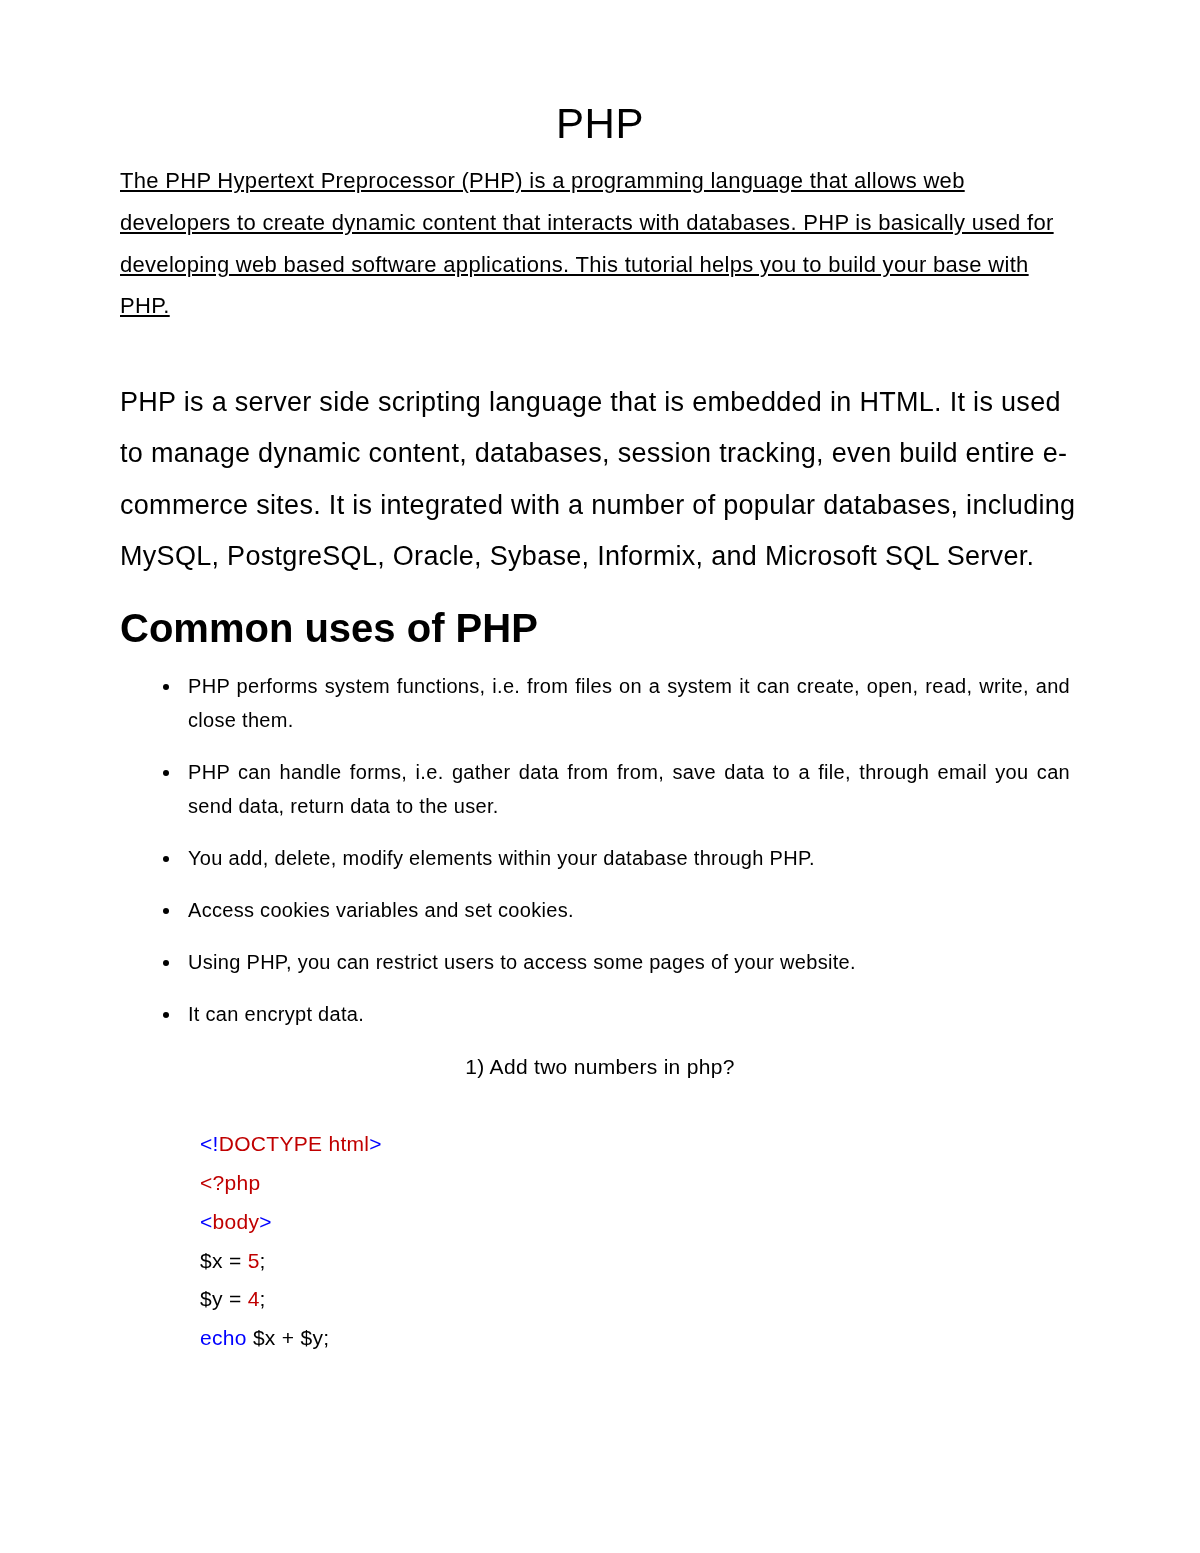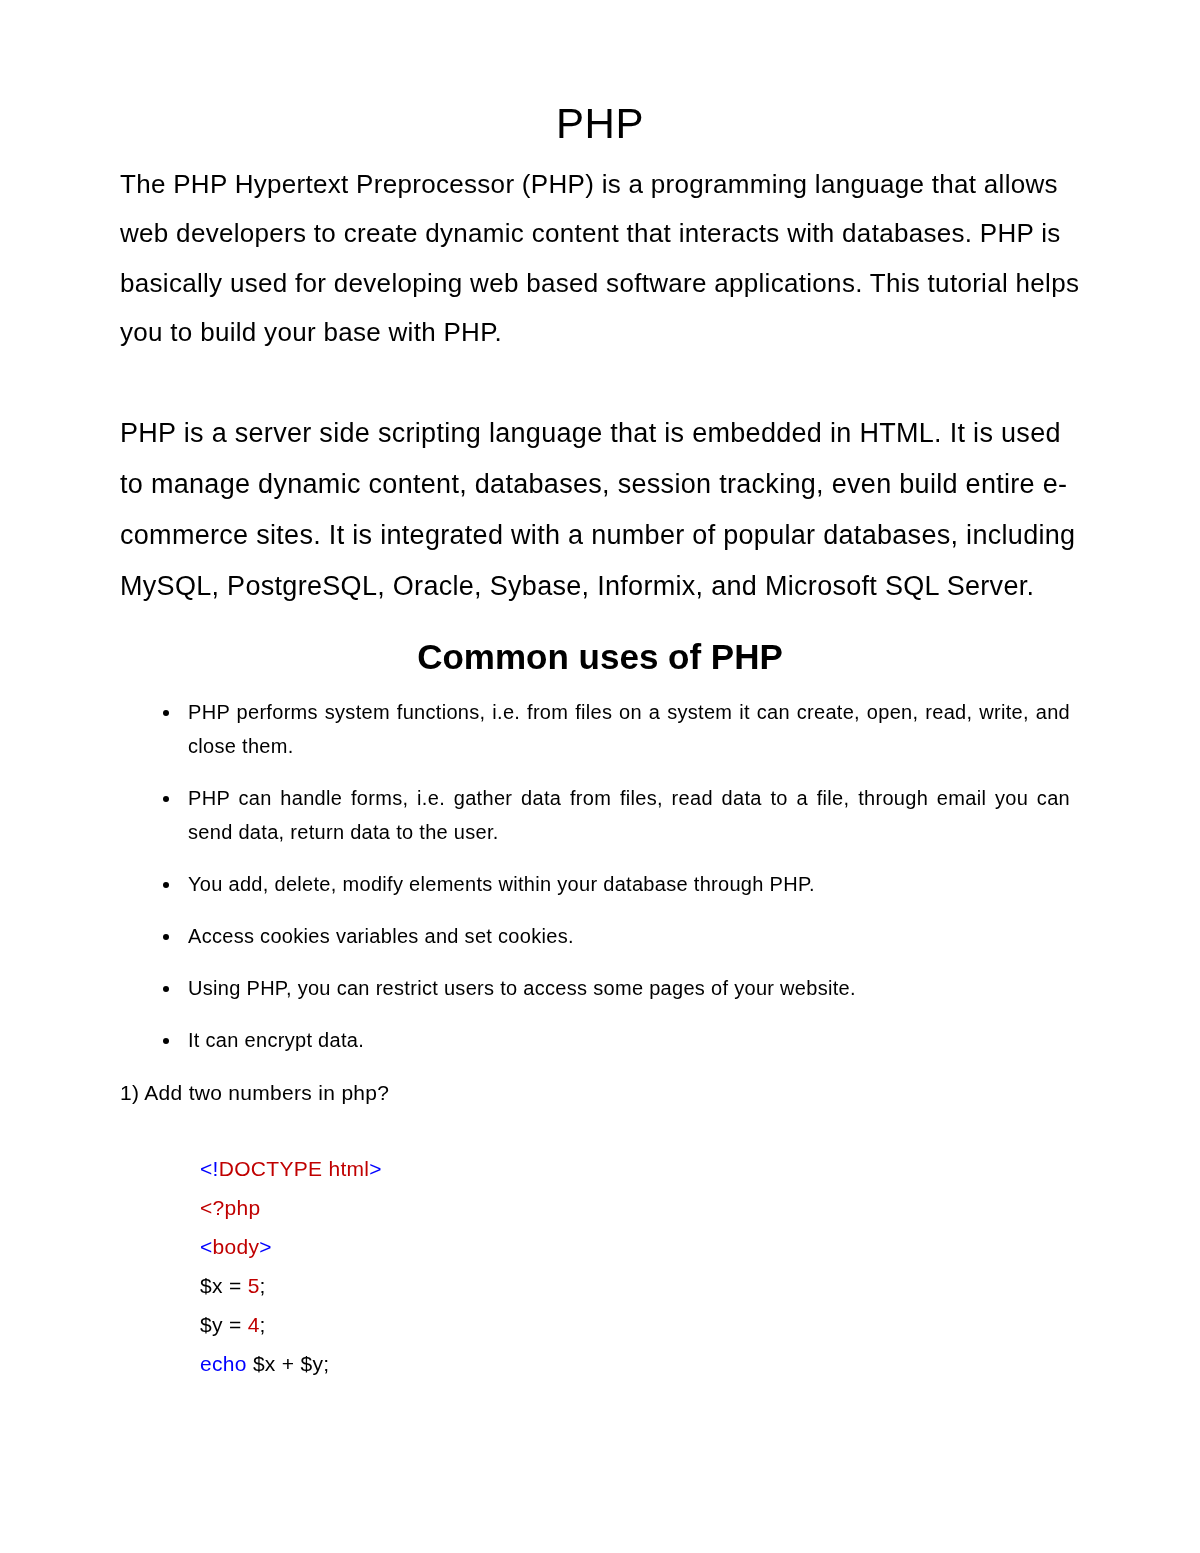--- a/index.html
+++ b/index.html
@@ -17,35 +17,35 @@
     }
     .title {
       font-size: 42px;
       font-weight: normal;
       text-align: center;
       font-family: Arial, Helvetica, sans-serif;
       margin-bottom: 12px;
       letter-spacing: 0.5px;
     }
     .intro {
-      font-size: 26px;
+      font-size: 22px;
       line-height: 1.9;
       margin-bottom: 50px;
       letter-spacing: 0.3px;
+      text-decoration: underline;
     }
     .para2 {
       font-size: 27px;
       line-height: 1.9;
       margin-bottom: 24px;
       letter-spacing: 0.3px;
     }
     .h2 {
-      font-size: 35px;
+      font-size: 40px;
       font-weight: bold;
-      text-align: center;
       font-family: Verdana, Geneva, sans-serif;
       margin-bottom: 18px;
     }
     ul.uses {
       list-style: disc;
       margin-left: 62px;
       padding-right: 10px;
     }
     ul.uses li {
       font-size: 20px;
@@ -54,20 +54,21 @@
       text-align: justify;
       padding-left: 6px;
       letter-spacing: 0.3px;
     }
     .question {
       font-size: 21px;
       line-height: 1.7;
       margin-bottom: 40px;
       margin-top: 6px;
       letter-spacing: 0.3px;
+      text-align: center;
     }
     .code-block {
       font-family: Liberation Sans, sans-serif;
       font-size: 21px;
       line-height: 1.85;
       margin-left: 80px;
       letter-spacing: 0.3px;
     }
     .code-line {
       white-space: pre;
@@ -82,21 +83,21 @@
 <h1 class="title">PHP</h1>
 
 <p class="intro">The PHP Hypertext Preprocessor (PHP) is a programming language that allows web developers to create dynamic content that interacts with databases. PHP is basically used for developing web based software applications. This tutorial helps you to build your base with PHP.</p>
 
 <p class="para2">PHP is a server side scripting language that is embedded in HTML. It is used to manage dynamic content, databases, session tracking, even build entire e-commerce sites. It is integrated with a number of popular databases, including MySQL, PostgreSQL, Oracle, Sybase, Informix, and Microsoft SQL Server.</p>
 
 <h2 class="h2">Common uses of PHP</h2>
 
 <ul class="uses">
   <li>PHP performs system functions, i.e. from files on a system it can create, open, read, write, and close them.</li>
-  <li>PHP can handle forms, i.e. gather data from files, read data to a file, through email you can send data, return data to the user.</li>
+  <li>PHP can handle forms, i.e. gather data from from, save data to a file, through email you can send data, return data to the user.</li>
   <li>You add, delete, modify elements within your database through PHP.</li>
   <li>Access cookies variables and set cookies.</li>
   <li>Using PHP, you can restrict users to access some pages of your website.</li>
   <li>It can encrypt data.</li>
 </ul>
 
 <p class="question">1) Add two numbers in php?</p>
 
 <div class="code-block">
   <div class="code-line"><span class="c-blue">&lt;!</span><span class="c-red">DOCTYPE</span><span class="c-red"> html</span><span class="c-blue">&gt;</span></div>

